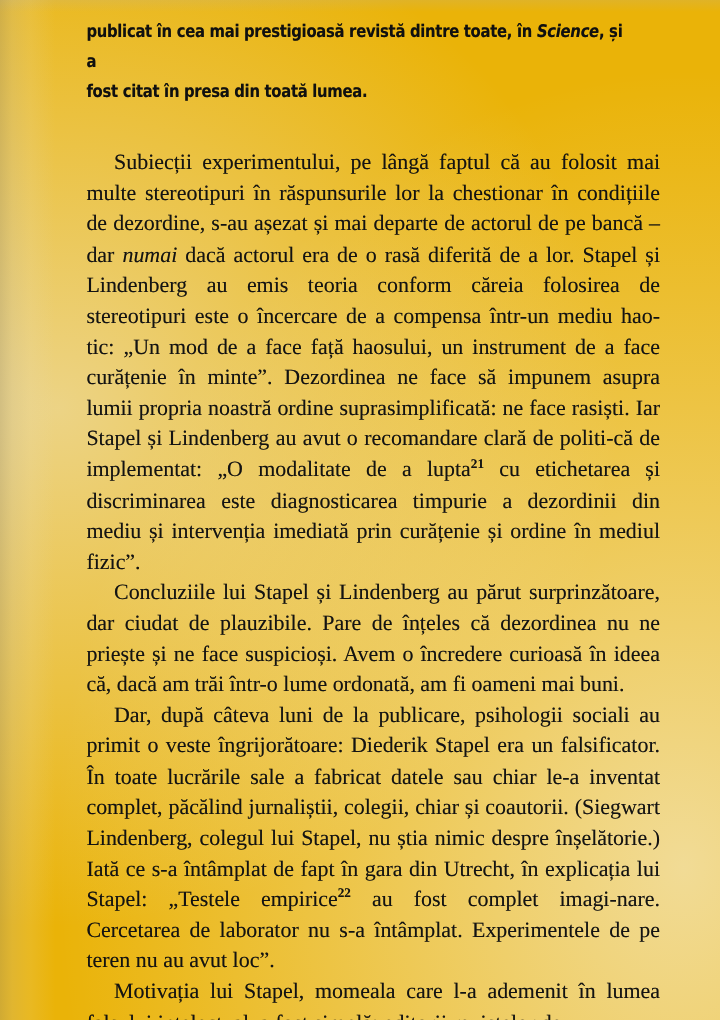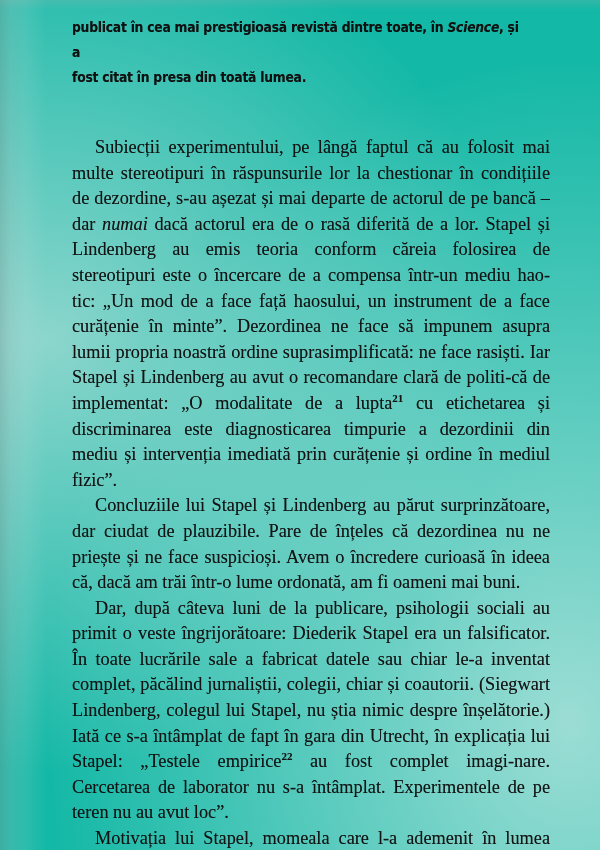--- a/index.html
+++ b/index.html
@@ -74,42 +74,42 @@
   .body-block {
     margin: 0;
     font-size: 18.3px;
     line-height: 25.6px;
     text-align: justify;
     text-justify: inter-word;
     hyphens: manual;
     color: #131313;
   }
   .body-block.first {
-    margin-top: 46px;
+    margin-top: 34px;
   }
   .indent {
     text-indent: 23px;
   }
   em, .ital {
     font-style: italic;
   }
   sup {
     font-size: 0.6em;
     vertical-align: super;
     line-height: 0;
     font-weight: 600;
   }
   
   .body-block { text-shadow: 0 0 0.35px rgba(0,0,0,0.42); }
   .lead-block { text-shadow: 0 0 0.3px rgba(0,0,0,0.4); }
 </style>
 </head>
 <body>
 
-<div id="page" style="background: #14b8a6; color: rgb(19, 19, 19);">
+<div id="page" style="background: #eab308; color: rgb(19, 19, 19);">
 
   <div id="paper-tint"></div>
 
   <div id="text-column">
 
     <p class="lead-block">
       <span>publicat în cea mai prestigioasă revistă dintre toate, în </span><em>Science</em><span>, și a</span><br>
       <span>fost citat în presa din toată lumea.</span>
     </p>
 

